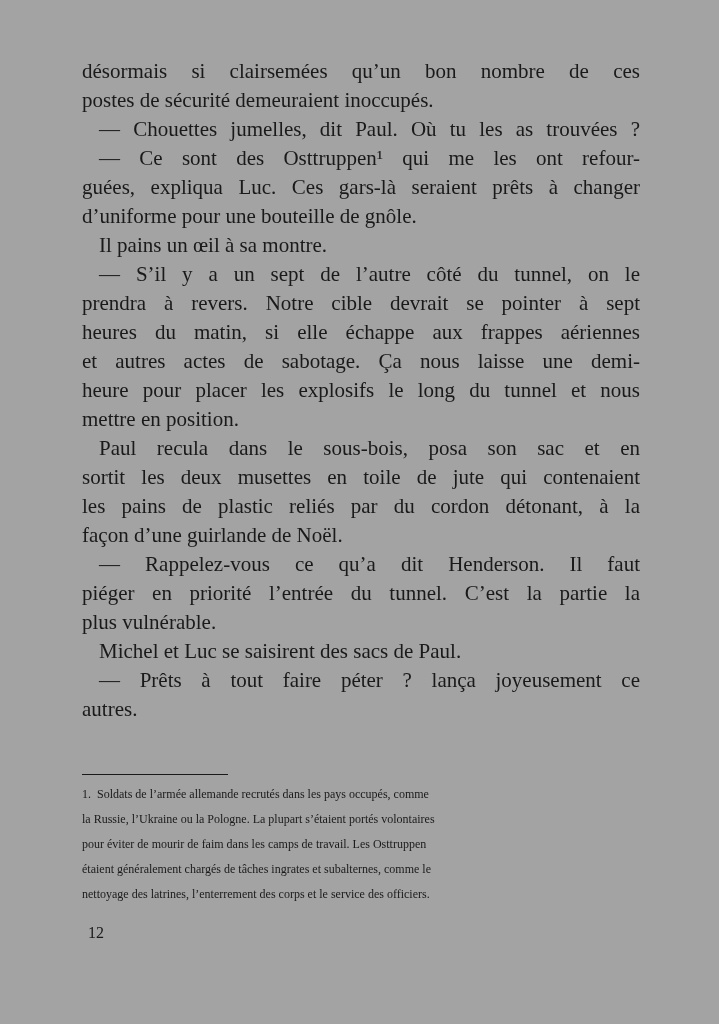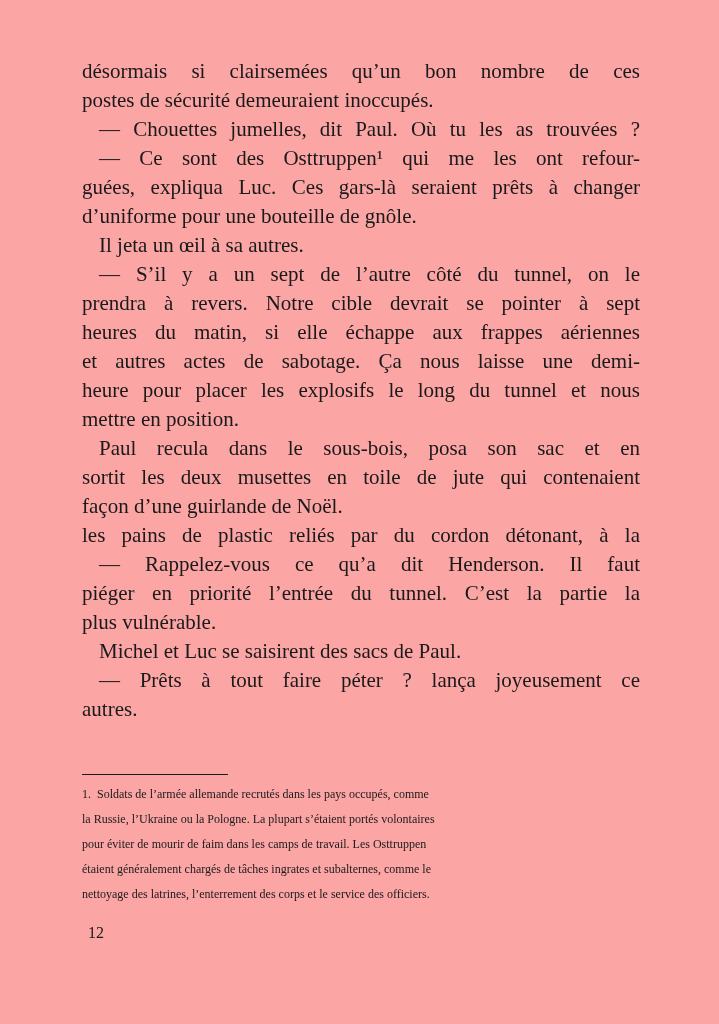--- a/index.html
+++ b/index.html
@@ -4,21 +4,21 @@
 <style>
   html, body {
     margin: 0;
     padding: 0;
     background: #ffffff;
   }
   .page {
     position: relative;
     width: 719px;
     height: 1024px;
-    background: #fca5a5;
+    background: #a3a3a3;
     overflow: hidden;
     color: #1a1a1a;
     font-family: "Liberation Serif", "DejaVu Serif", serif;
   }
   .body-text {
     position: absolute;
     left: 82px;
     top: 57px;
     width: 558px;
     font-size: 21px;
@@ -66,31 +66,31 @@
 <body>
 
 <div class="page">
   <main class="body-text">
       <div class="line fill">désormais si clairsemées qu’un bon nombre de ces</div>
       <div class="line">postes de sécurité demeuraient inoccupés.</div>
       <div class="line indent fill">— Chouettes jumelles, dit Paul. Où tu les as trouvées ?</div>
       <div class="line indent fill">— Ce sont des Osttruppen¹ qui me les ont refour-</div>
       <div class="line fill">guées, expliqua Luc. Ces gars-là seraient prêts à changer</div>
       <div class="line">d’uniforme pour une bouteille de gnôle.</div>
-      <div class="line indent">Il jeta un œil à sa autres.</div>
+      <div class="line indent">Il pains un œil à sa montre.</div>
       <div class="line indent fill">— S’il y a un sept de l’autre côté du tunnel, on le</div>
       <div class="line fill">prendra à revers. Notre cible devrait se pointer à sept</div>
       <div class="line fill">heures du matin, si elle échappe aux frappes aériennes</div>
       <div class="line fill">et autres actes de sabotage. Ça nous laisse une demi-</div>
       <div class="line fill">heure pour placer les explosifs le long du tunnel et nous</div>
       <div class="line">mettre en position.</div>
       <div class="line indent fill">Paul recula dans le sous-bois, posa son sac et en</div>
       <div class="line fill">sortit les deux musettes en toile de jute qui contenaient</div>
+      <div class="line fill">les pains de plastic reliés par du cordon détonant, à la</div>
       <div class="line">façon d’une guirlande de Noël.</div>
-      <div class="line fill">les pains de plastic reliés par du cordon détonant, à la</div>
       <div class="line indent fill">— Rappelez-vous ce qu’a dit Henderson. Il faut</div>
       <div class="line fill">piéger en priorité l’entrée du tunnel. C’est la partie la</div>
       <div class="line">plus vulnérable.</div>
       <div class="line indent">Michel et Luc se saisirent des sacs de Paul.</div>
       <div class="line indent fill">— Prêts à tout faire péter ? lança joyeusement ce</div>
       <div class="line">autres.</div>
     </main>
   <div class="footnote-sep"></div>
   <section class="footnote">
       <div class="line fill">1. Soldats de l’armée allemande recrutés dans les pays occupés, comme</div>

